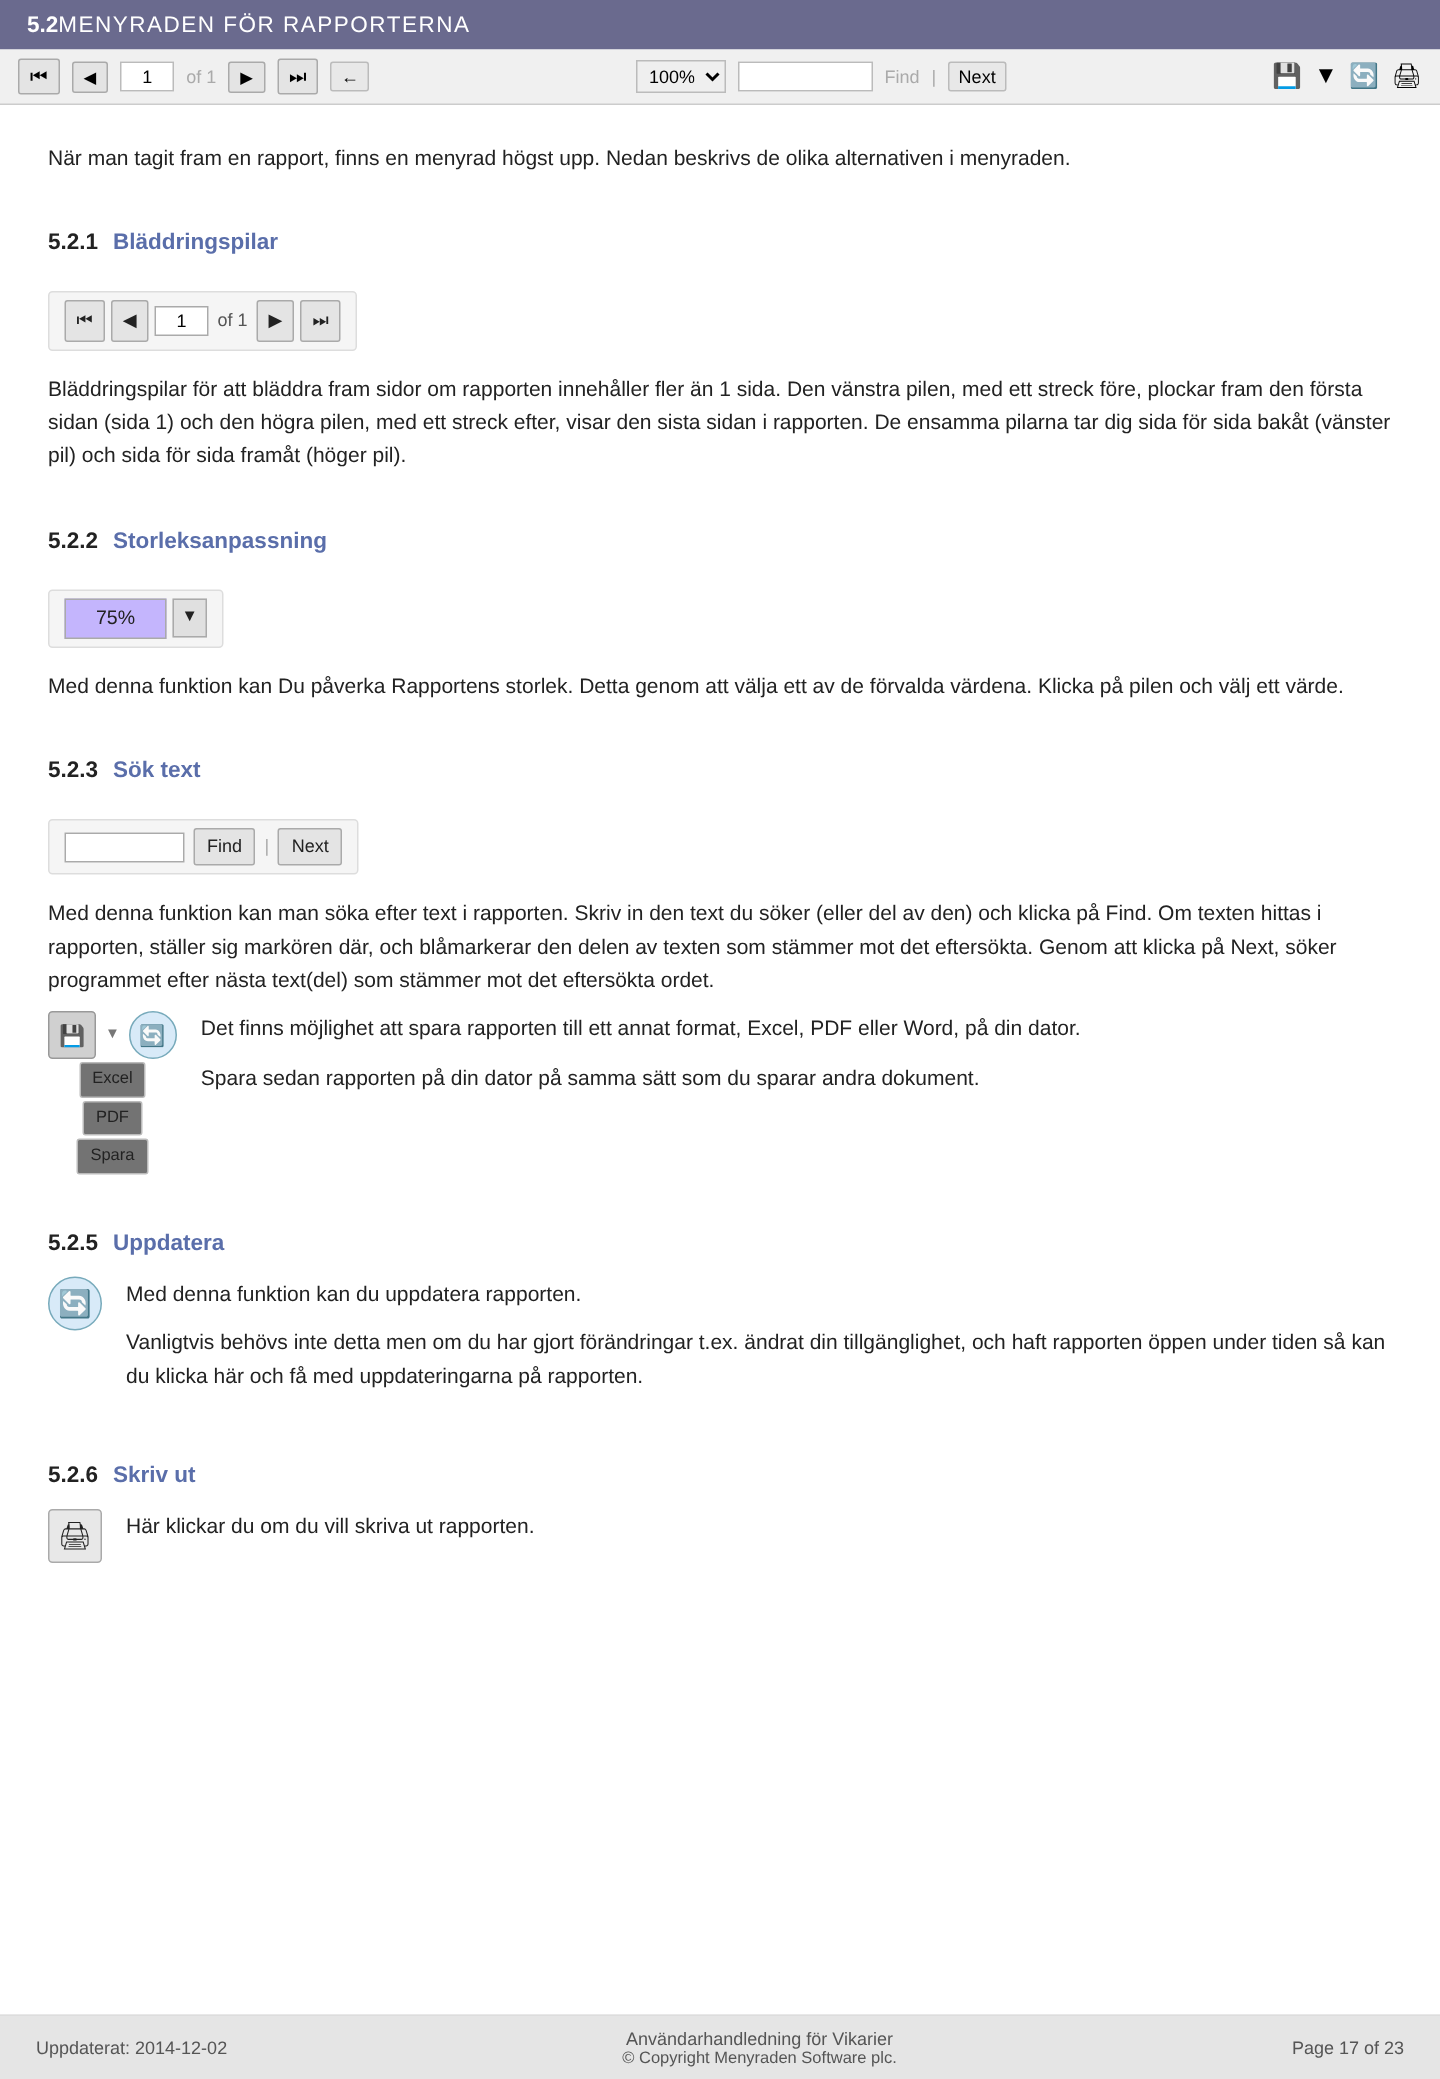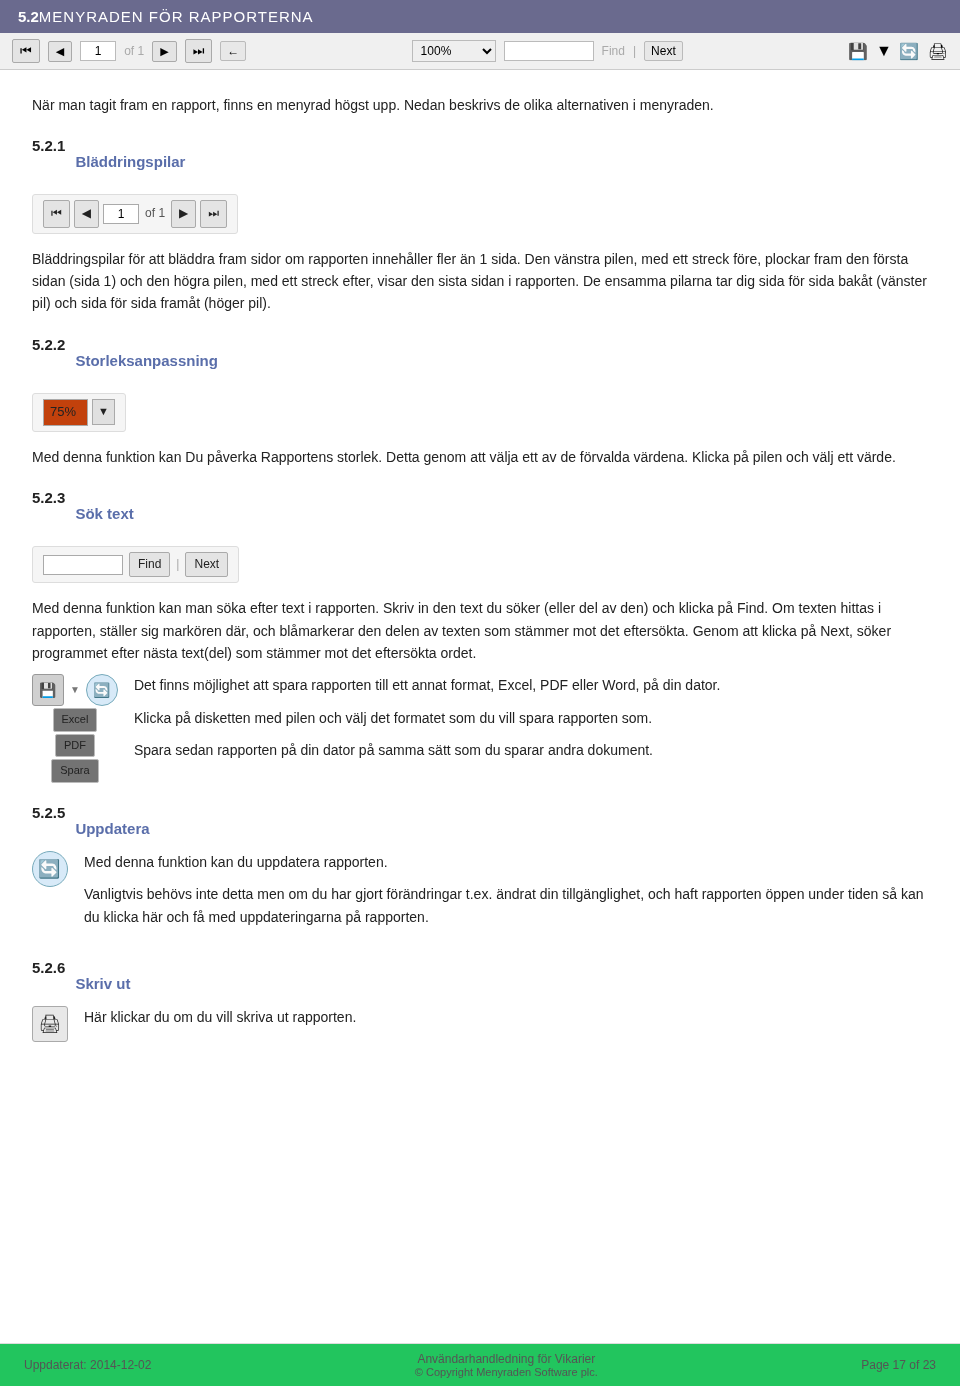--- a/index.html
+++ b/index.html
@@ -64,21 +64,21 @@
       text-align: center;
     }
     .toolbar-sep {
       color: #aaa;
       font-size: 12px;
     }
     .toolbar-zoom {
       border: 1px solid #bbb;
       padding: 2px 4px;
       font-size: 12px;
-      width: 84px;
+      width: 60px;
     }
     .toolbar-search-input {
       border: 1px solid #bbb;
       padding: 2px 4px;
       font-size: 12px;
       width: 90px;
     }
     .toolbar-spacer { flex: 1; }
     .toolbar-icon-btn {
       background: none;
@@ -94,21 +94,21 @@
       padding: 24px 32px;
       flex: 1;
       line-height: 1.6;
     }
 
     p { margin-bottom: 10px; }
 
     
     .section-heading {
       display: flex;
-      align-items: flex-start;
+      align-items: flex-end;
       gap: 10px;
       margin: 18px 0 10px 0;
     }
     .section-heading .num {
       font-weight: bold;
       font-size: 15px;
     }
     .section-heading .title {
       font-weight: bold;
       font-size: 15px;
@@ -292,21 +292,21 @@
 
     
     .page-footer {
       border-top: 1px solid #ddd;
       padding: 8px 24px;
       display: flex;
       align-items: center;
       justify-content: space-between;
       font-size: 12px;
       color: #555;
-      background: #22c55e;
+      background: #e5e5e5;
     }
     .footer-center {
       text-align: center;
     }
     .footer-copyright {
       font-size: 11px;
     }
 
     
     .nav-first::before { content: '⏮'; font-size: 13px; }
@@ -371,21 +371,21 @@
   <p>Bläddringspilar för att bläddra fram sidor om rapporten innehåller fler än 1 sida. Den vänstra pilen, med ett streck före, plockar fram den första sidan (sida 1) och den högra pilen, med ett streck efter, visar den sista sidan i rapporten. De ensamma pilarna tar dig sida för sida bakåt (vänster pil) och sida för sida framåt (höger pil).</p>
 
   
   <div class="section-heading">
     <span class="num">5.2.2</span>
     <span class="title">Storleksanpassning</span>
   </div>
 
   
   <div class="zoom-mockup">
-    <span style="font-size:13px; padding: 2px 6px; border: 1px solid #aaa; background:#c2410c; min-width:45px; display:inline-block;">75%</span>
+    <span style="font-size:13px; padding: 2px 20px; border: 1px solid #aaa; background:#c4b5fd; min-width:45px; display:inline-block;">75%</span>
     <span class="mock-dropdown-arrow">▼</span>
   </div>
 
   <p>Med denna funktion kan Du påverka Rapportens storlek. Detta genom att välja ett av de förvalda värdena. Klicka på pilen och välj ett värde.</p>
 
   
   <div class="section-heading">
     <span class="num">5.2.3</span>
     <span class="title">Sök text</span>
   </div>
@@ -408,21 +408,20 @@
         <div class="disk-icon">💾</div>
         <span style="font-size:10px; color:#777;">▼</span>
         <div class="refresh-icon-circle">🔄</div>
       </div>
       <span class="save-label-btn">Excel</span>
       <span class="save-label-btn">PDF</span>
       <span class="save-label-btn">Spara</span>
     </div>
     <div class="save-text-col">
       <p>Det finns möjlighet att spara rapporten till ett annat format, Excel, PDF eller Word, på din dator.</p>
-      <p>Klicka på disketten med pilen och välj det formatet som du vill spara rapporten som.</p>
       <p>Spara sedan rapporten på din dator på samma sätt som du sparar andra dokument.</p>
     </div>
   </div>
 
   
   <div class="section-heading">
     <span class="num">5.2.5</span>
     <span class="title">Uppdatera</span>
   </div>
 

